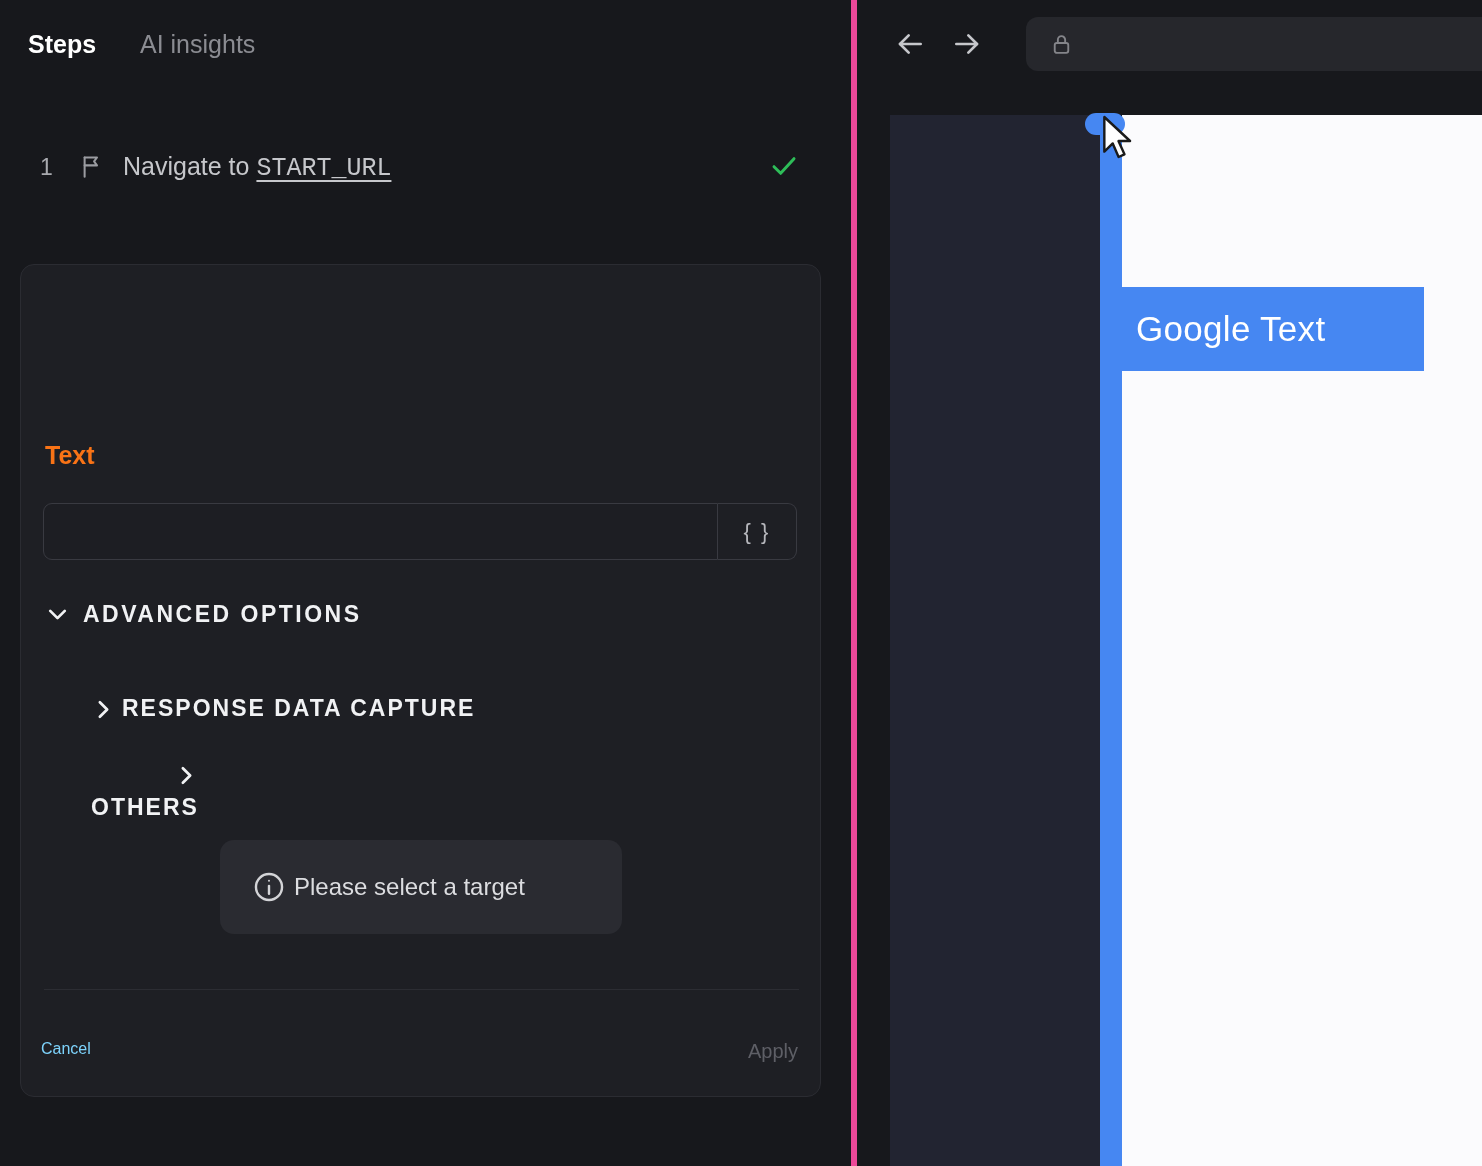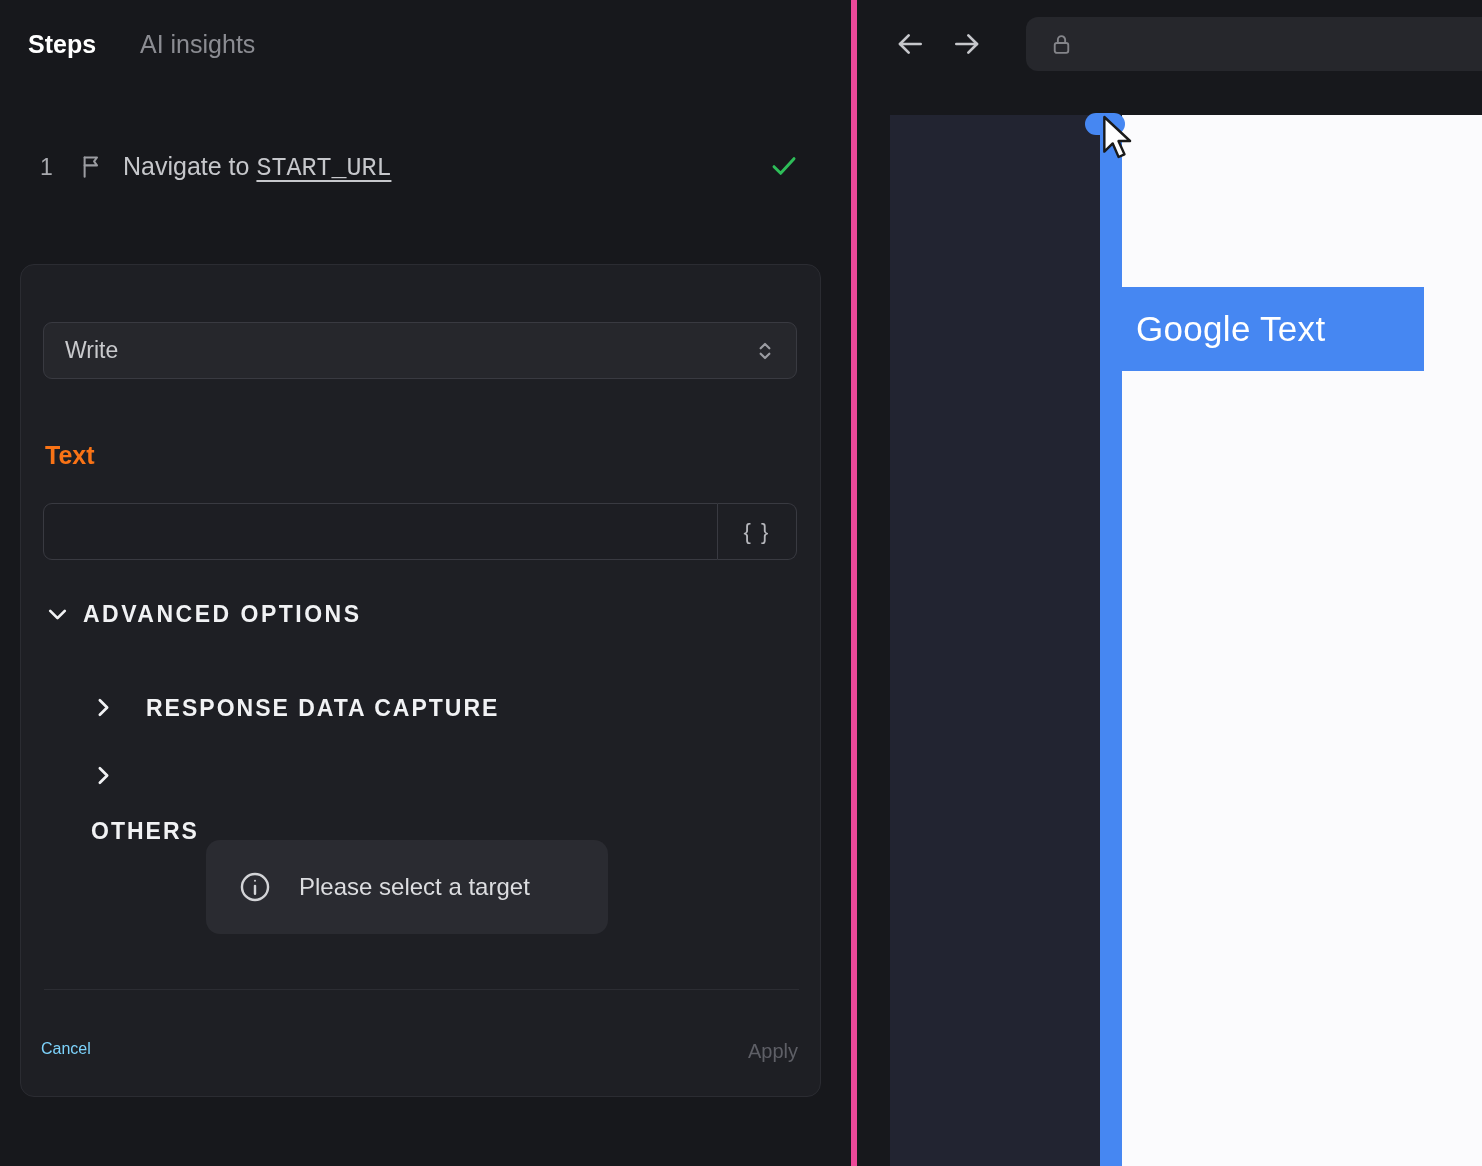--- a/index.html
+++ b/index.html
@@ -31,25 +31,25 @@
   .updown-icon{width:26px;height:26px;color:#9b9ca2;}
 
   .field-label{position:absolute;left:24px;top:176px;font-size:25px;font-weight:700;color:#f97316;}
 
   .input-group{position:absolute;left:22px;top:238px;width:754px;height:57px;display:flex;}
   .text-input{width:675px;height:57px;background:#1d1e23;border:1px solid #393a41;border-radius:9px 0 0 9px;outline:none;color:#e8e8ea;font-size:23px;padding:0 18px;box-sizing:border-box;font-family:inherit;}
   .braces-btn{width:79px;height:57px;background:transparent;border:1px solid #393a41;border-left:none;border-radius:0 9px 9px 0;color:#b6b7bc;font-size:22px;cursor:pointer;font-family:inherit;box-sizing:border-box;letter-spacing:2px;}
 
   .adv-row{position:absolute;left:24px;top:336px;display:flex;align-items:center;gap:13px;color:#f1f2f4;font-size:23px;font-weight:700;letter-spacing:2.5px;cursor:pointer;white-space:nowrap;}
   .chev{width:25px;height:25px;color:#f1f2f4;}
-  .sub-row{position:absolute;left:70px;display:flex;align-items:flex-start;gap:30px;color:#f1f2f4;font-size:23px;font-weight:700;letter-spacing:2px;cursor:pointer;white-space:nowrap;}
+  .sub-row{position:absolute;left:70px;display:flex;align-items:flex-end;gap:6px;color:#f1f2f4;font-size:23px;font-weight:700;letter-spacing:2px;cursor:pointer;white-space:nowrap;}
   .sub-rdc{top:430px;}
   .sub-others{top:498px;flex-direction:column;}
 
-  .toast{position:absolute;left:185px;top:575px;width:402px;height:94px;background:#2a2b31;border-radius:14px;display:flex;align-items:center;padding-left:32px;box-sizing:border-box;gap:27px;}
+  .toast{position:absolute;left:199px;top:575px;width:402px;height:94px;background:#2a2b31;border-radius:14px;display:flex;align-items:center;padding-left:32px;box-sizing:border-box;gap:8px;}
   .info-icon{width:34px;height:34px;color:#d3d4d7;flex:0 0 auto;}
   .toast-text{font-size:24px;color:#dcdde0;white-space:nowrap;}
 
   .card-divider{position:absolute;left:23px;top:724px;width:755px;height:1px;background:#2c2d33;}
 
   .cancel-btn{position:absolute;left:20px;top:775px;background:none;border:none;color:#7dd3fc;font-size:16px;cursor:pointer;font-family:inherit;padding:0;}
   .apply-btn{position:absolute;right:22px;top:775px;background:none;border:none;color:#5e5f66;font-size:20px;cursor:default;font-family:inherit;padding:0;}
 
   
   .browser-toolbar{position:absolute;left:858px;top:0;width:624px;height:88px;background:#17181c;}
@@ -91,29 +91,20 @@
       </span>
       <span class="icon check-icon">
         <svg viewBox="0 0 24 24" fill="none" stroke="currentColor" stroke-width="2.2" stroke-linecap="round" stroke-linejoin="round">
             <path d="M4.5 12.5l5 5 10-11"></path>
           </svg>
       </span>
     </div>
 
     <div class="editor-card">
 
-      <div class="select">
-        <span class="select-value">Write</span>
-        <span class="icon updown-icon">
-          <svg viewBox="0 0 24 24" fill="none" stroke="currentColor" stroke-width="2" stroke-linecap="round" stroke-linejoin="round">
-              <path d="M8 9.5l4-4 4 4"></path>
-              <path d="M8 14.5l4 4 4-4"></path>
-            </svg>
-        </span>
-      </div>
 
       <div class="field-label">Text</div>
 
       <div class="input-group">
         <input class="text-input" type="text" value="" style="">
         <button class="braces-btn">{ }</button>
       </div>
 
       <div class="adv-row">
         <span class="icon chev">

